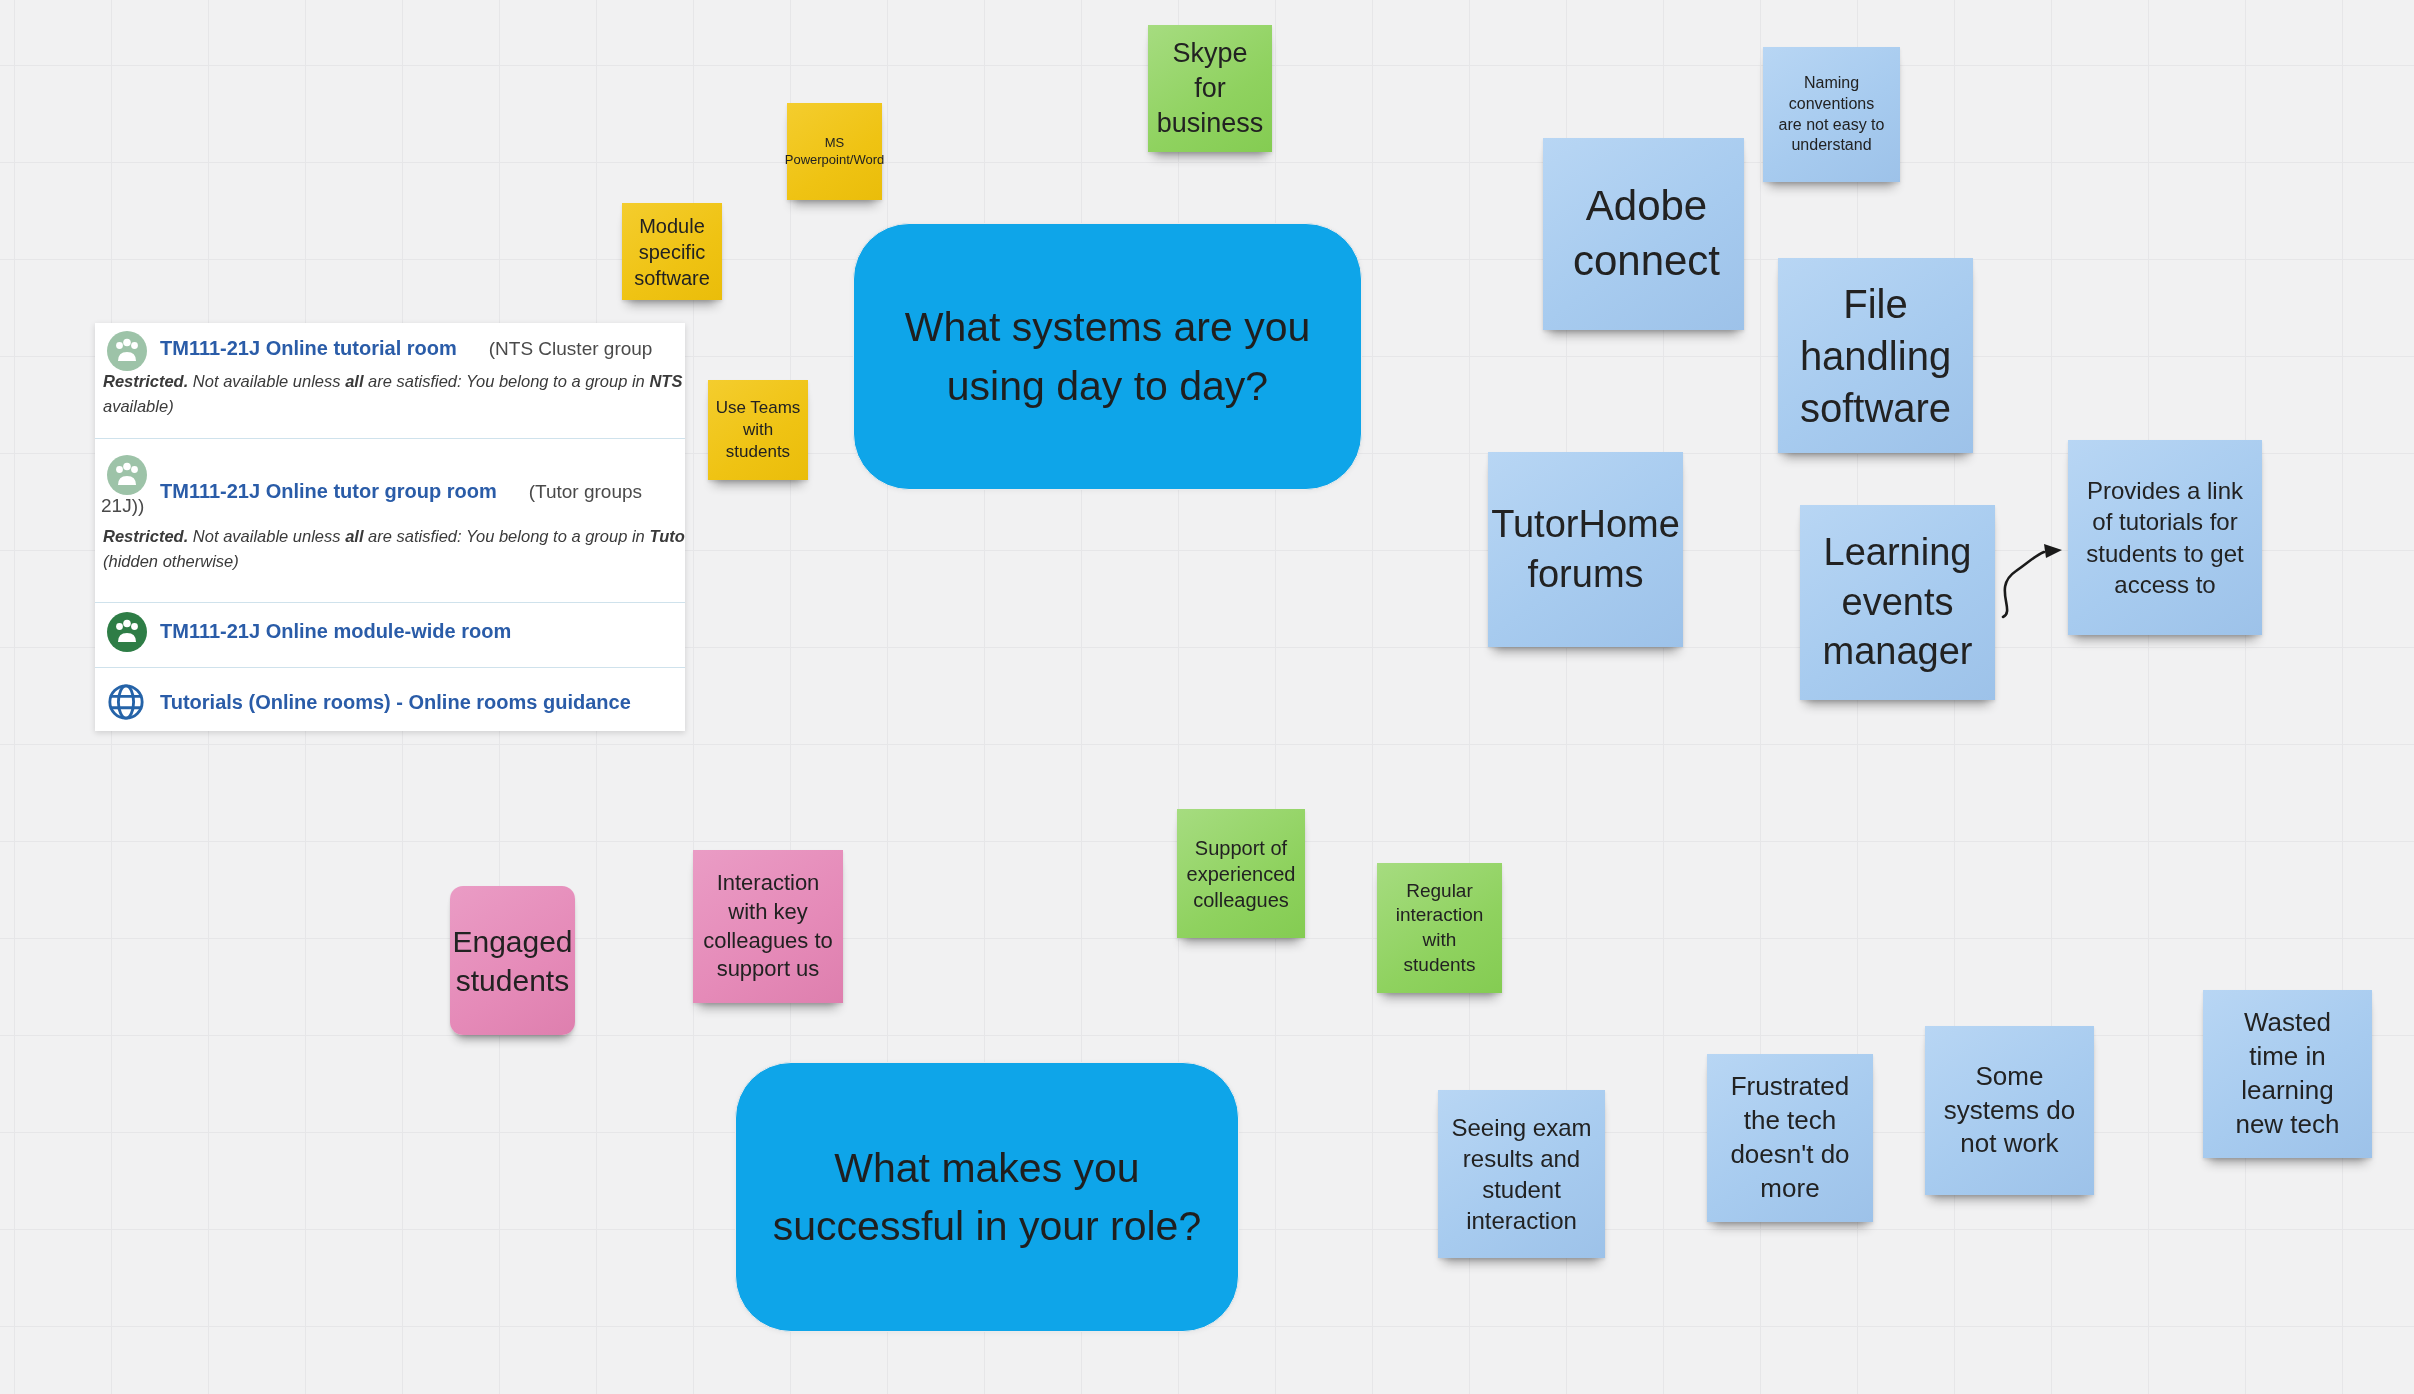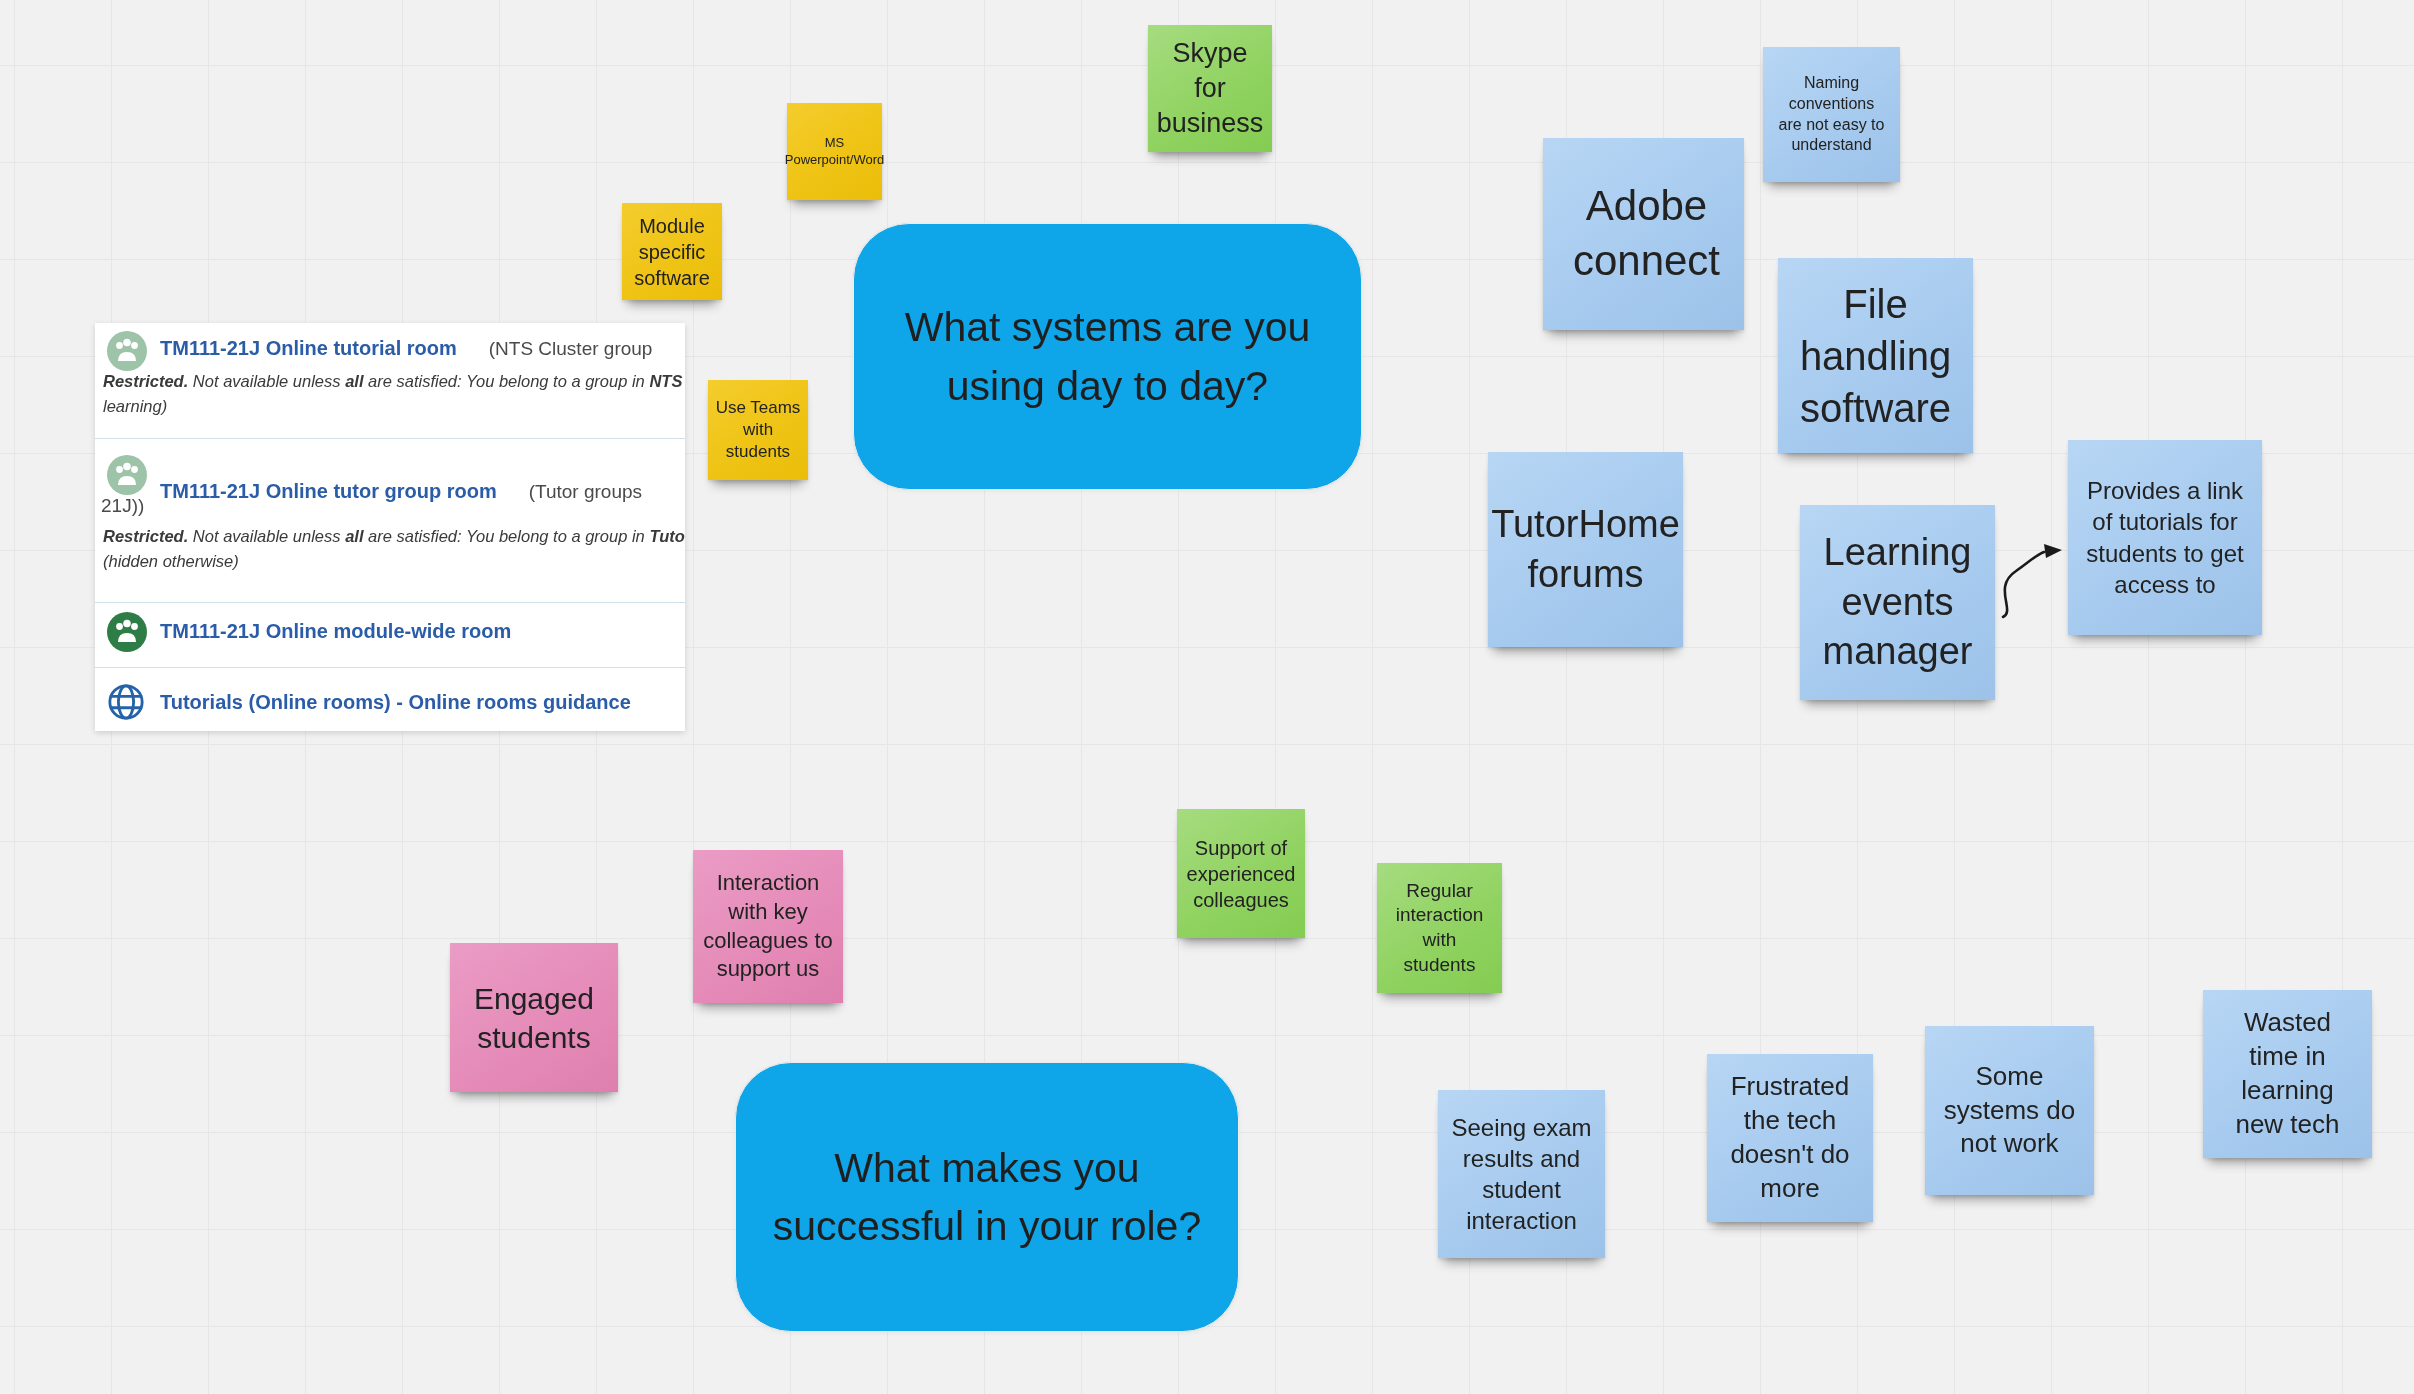--- a/index.html
+++ b/index.html
@@ -105,21 +105,21 @@
   <span class="note-text">Learning
 events
 manager</span>
 </div>
 <div class="note blue" style="left:2068px;top:440px;width:194px;height:195px;font-size:24px;">
   <span class="note-text">Provides a link
 of tutorials for
 students to get
 access to</span>
 </div>
-<div class="note pink" style="left:450px;top:943px;width:168px;height:149px;font-size:30px;">
+<div class="note pink" style="left:450px;top:886px;width:125px;height:149px;font-size:30px;border-radius:13px;">
   <span class="note-text">Engaged
 students</span>
 </div>
 <div class="note pink" style="left:693px;top:850px;width:150px;height:153px;font-size:22px;">
   <span class="note-text">Interaction
 with key
 colleagues to
 support us</span>
 </div>
 <div class="note green" style="left:1177px;top:809px;width:128px;height:129px;font-size:20px;">
@@ -168,21 +168,21 @@
     <circle cx="20" cy="20" r="20" fill="#9dc3a8"></circle>
     <circle cx="12.5" cy="14.5" r="3.4" fill="#fff"></circle>
     <circle cx="20" cy="11.5" r="3.8" fill="#fff"></circle>
     <circle cx="27.5" cy="14.5" r="3.4" fill="#fff"></circle>
     <path d="M11,30 q0,-9 9,-9 q9,0 9,9 z" fill="#fff"></path>
   </svg>
   <a class="room-link" style="left:65px;top:14px;" href="#"><span>TM111-21J Online tutorial room</span><span class="suffix" style="padding-left:32px;">(NTS Cluster group</span></a>
   <div class="restricted" style="left:8px;top:49px;">
     <b>Restricted.</b><span> Not available unless </span><b>all</b><span> are satisfied: You belong to a group in </span><b>NTS</b>
   </div>
-  <div class="restricted" style="left:8px;top:74px;">learning)</div>
+  <div class="restricted" style="left:8px;top:74px;">available)</div>
   <div class="divider" style="top:115px;"></div>
 
   <svg class="icon-circle" style="left:12px;top:132px;" viewBox="0 0 40 40">
     <circle cx="20" cy="20" r="20" fill="#9dc3a8"></circle>
     <circle cx="12.5" cy="14.5" r="3.4" fill="#fff"></circle>
     <circle cx="20" cy="11.5" r="3.8" fill="#fff"></circle>
     <circle cx="27.5" cy="14.5" r="3.4" fill="#fff"></circle>
     <path d="M11,30 q0,-9 9,-9 q9,0 9,9 z" fill="#fff"></path>
   </svg>
   <a class="room-link" style="left:65px;top:137px;margin-top:20px;" href="#"><span>TM111-21J Online tutor group room</span><span class="suffix" style="padding-left:32px;">(Tutor groups</span></a>

